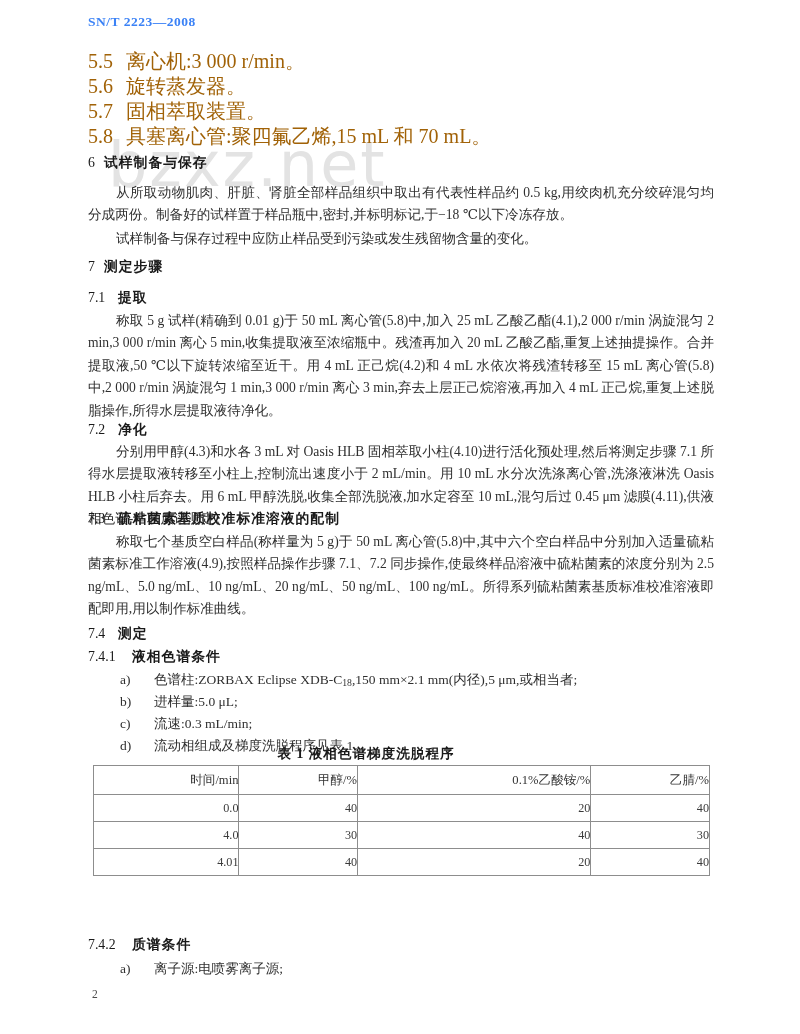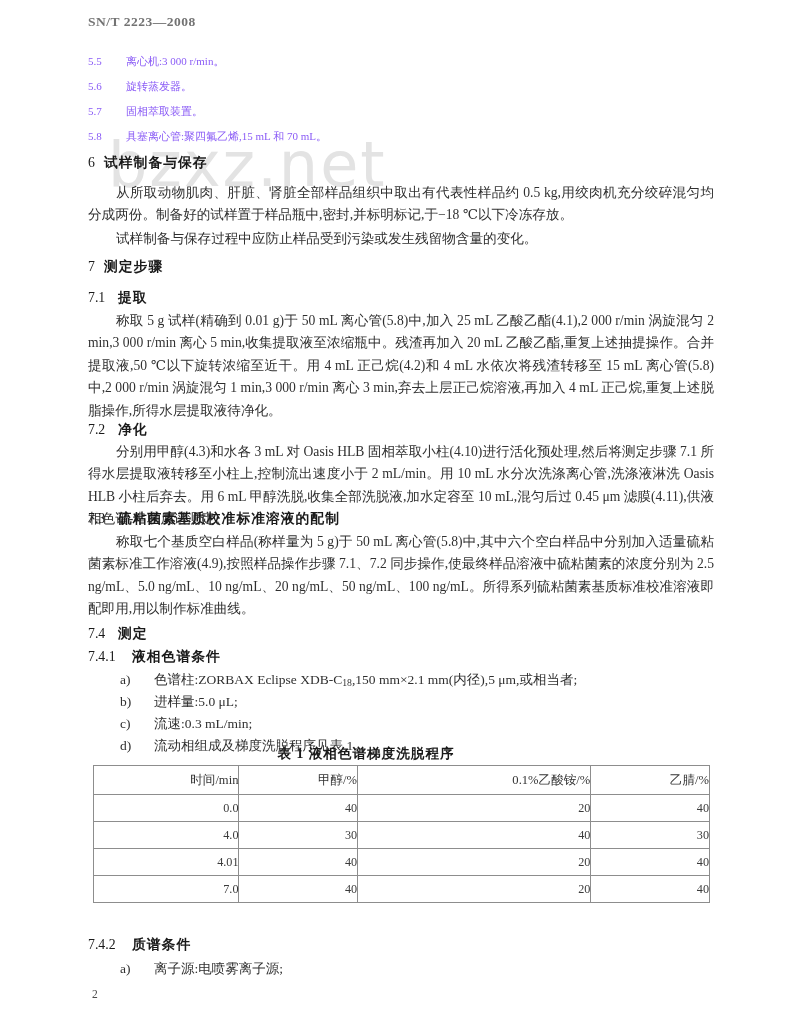--- a/index.html
+++ b/index.html
@@ -47,30 +47,30 @@
 
   
   .doc-header {
     position: absolute;
     left: 88px;
     top: 14px;
     font-family: "Liberation Serif", serif;
     font-weight: bold;
     font-size: 13.5px;
     letter-spacing: 0.5px;
-    color: #737373;
+    color: #3b82f6;
   }
 
   .clause {
     position: absolute;
     left: 88px;
-    font-size: 11px;
+    font-size: 20px;
     line-height: 22.2px;
     white-space: nowrap;
-    color: #8b5cf6;
+    color: #a16207;
   }
   .clause .num {
     display: inline-block;
     min-width: 30px;
   }
   .clause .txt { margin-left: 8px; }
 
   .heading {
     position: absolute;
     left: 88px;
@@ -252,26 +252,20 @@
           <td>30</td>
           <td>40</td>
           <td>30</td>
         </tr>
         <tr>
           <td>4.01</td>
           <td>40</td>
           <td>20</td>
           <td>40</td>
         </tr>
-        <tr>
-          <td>7.0</td>
-          <td>40</td>
-          <td>20</td>
-          <td>40</td>
-        </tr>
       </tbody>
     </table>
 
     <div class="heading" style="top:934px">
       <span class="num n3">7.4.2</span><span class="htxt">质谱条件</span>
     </div>
     <div class="listitem" style="top:958px">
       <span class="mark">a)</span><span>离子源:电喷雾离子源;</span>
     </div>
 

